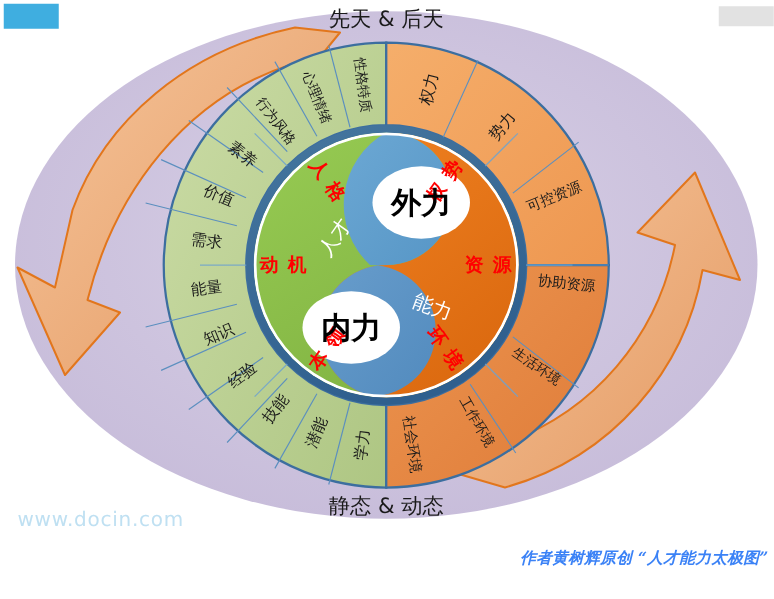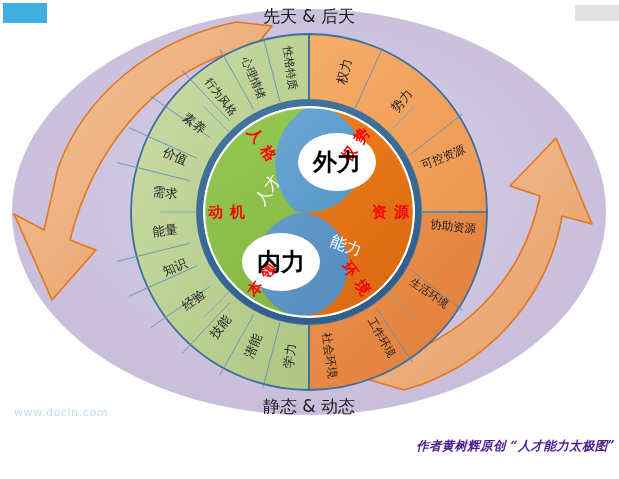--- a/index.html
+++ b/index.html
@@ -11,27 +11,27 @@
     overflow:hidden;
     position:relative;
   }
   #stage{position:absolute;left:0;top:0;width:619px;height:479px;}
   svg{display:block;}
   .corner-blue{position:absolute;left:3px;top:3px;width:44px;height:20px;background:#3FAEE0;}
   .corner-gray{position:absolute;left:575px;top:5px;width:70px;height:16px;background:#E2E2E2;}
   .footer{
     position:absolute;left:390px;top:438px;width:225px;
     font-family:"DejaVu Serif","Liberation Serif",serif;
-    font-style:italic;font-weight:bold;font-size:12.5px;color:#4c1d95;
+    font-style:italic;font-weight:bold;font-size:12.5px;color:#3b82f6;
     text-align:right;letter-spacing:.3px;white-space:nowrap;
   }
   .watermark{
     position:absolute;left:14px;top:406px;
     font-family:"DejaVu Sans","Liberation Sans",sans-serif;
-    font-size:11px;color:#BFE0F2;letter-spacing:.6px;text-align:right;
+    font-size:16px;color:#BFE0F2;letter-spacing:.6px;text-align:right;
   }
 </style>
 </head>
 <body>
 
 <div id="stage">
 
   <div class="corner-blue"></div>
   <div class="corner-gray"></div>
 

